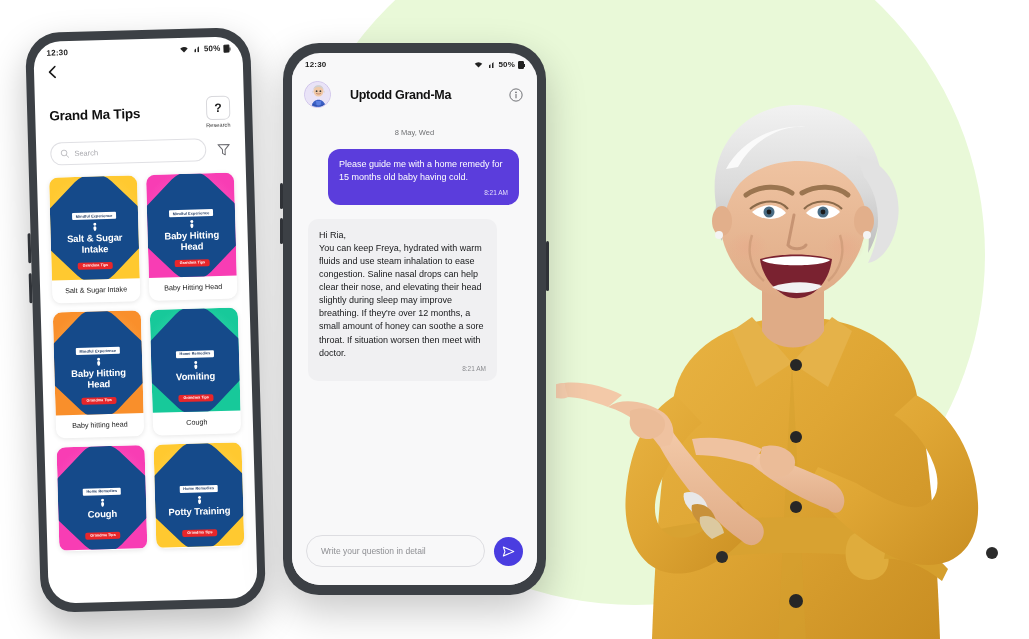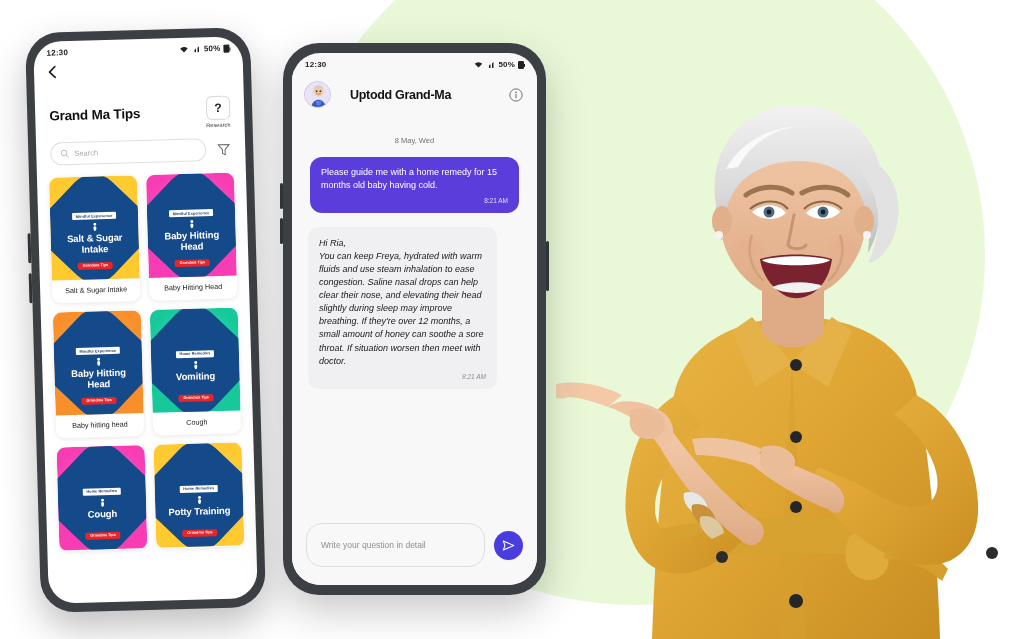--- a/index.html
+++ b/index.html
@@ -144,44 +144,44 @@
     display: flex; align-items: center; gap: 19px;
     padding: 10px 14px 10px 12px; background: #f8f8f9;
   }
   .avatar {
     width: 27px; height: 27px; border-radius: 50%;
     background: #e9e3f7; border: 1.2px solid #cfc4ea;
     position: relative; overflow: hidden; flex: 0 0 auto;
   }
   .chat-name { font-size: 12.5px; font-weight: 700; color: #111; letter-spacing: -0.3px; flex:1;}
   .info-ico { width: 14px; height: 14px; }
-  .chat-date { text-align: center; font-size: 7.5px; color: #6f7073; margin-top: 18px; }
+  .chat-date { text-align: center; font-size: 7.5px; color: #6f7073; margin-top: 10px; }
 
   .msg-scroll { padding: 0 12px; }
   .bubble-out {
-    margin: 12px 6px 0 6px; background: #5b3ddc; color: #fff;
+    margin: 12px 6px 0 24px; background: #5b3ddc; color: #fff;
     border-radius: 12px; padding: 9px 11px 7px 11px;
     font-size: 9px; line-height: 1.45;
   }
   .bubble-in {
     margin: 14px 28px 0 4px; background: #f0f0f2; color: #17181a;
     border-radius: 10px; padding: 10px 11px 8px 11px;
-    font-size: 9px; line-height: 1.46; font-style: italic;
+    font-size: 9px; line-height: 1.46;
   }
   .bubble-time { text-align: right; font-size: 6.5px; margin-top: 4px; }
   .bubble-out .bubble-time { color: #e2dcfb; }
   .bubble-in .bubble-time { color: #8b8c90; }
 
   .composer {
     position: absolute; left: 0; right: 0; bottom: 0;
     display: flex; align-items: center; gap: 9px;
     padding: 10px 14px 18px 14px; background: #f8f8f9;
   }
   .composer-input {
-    flex: 1; height: 44px; border: 1px solid #dddde1; border-radius: 16px;
+    flex: 1; height: 32px; border: 1px solid #dddde1; border-radius: 16px;
     background: #f8f8f9; display: flex; align-items: center; padding: 0 14px;
     font-size: 8.5px; color: #8e8f93;
   }
   .send-btn {
     width: 29px; height: 29px; border-radius: 50%; background: #4a3de0;
     display: flex; align-items: center; justify-content: center; flex:0 0 auto;
   }
 
   
   #woman { position: absolute; left: 556px; top: 95px; width: 473px; height: 544px; z-index: 4; }

